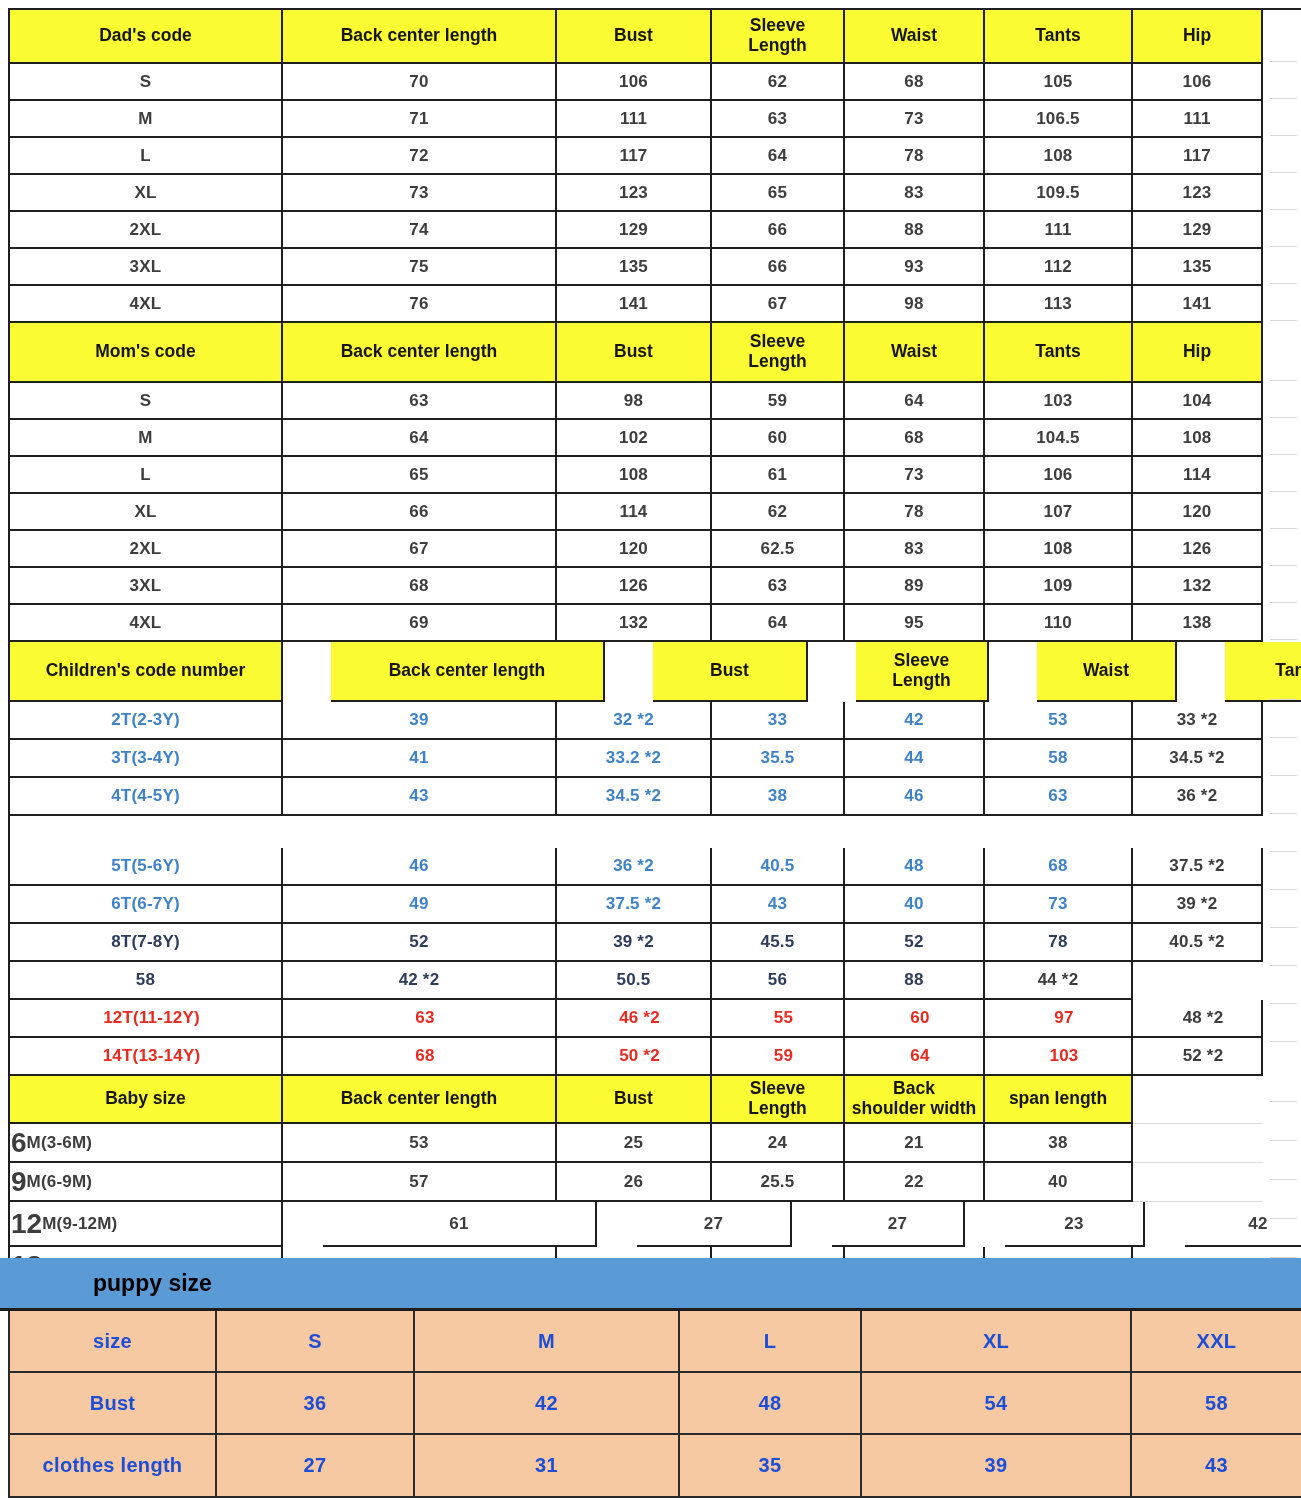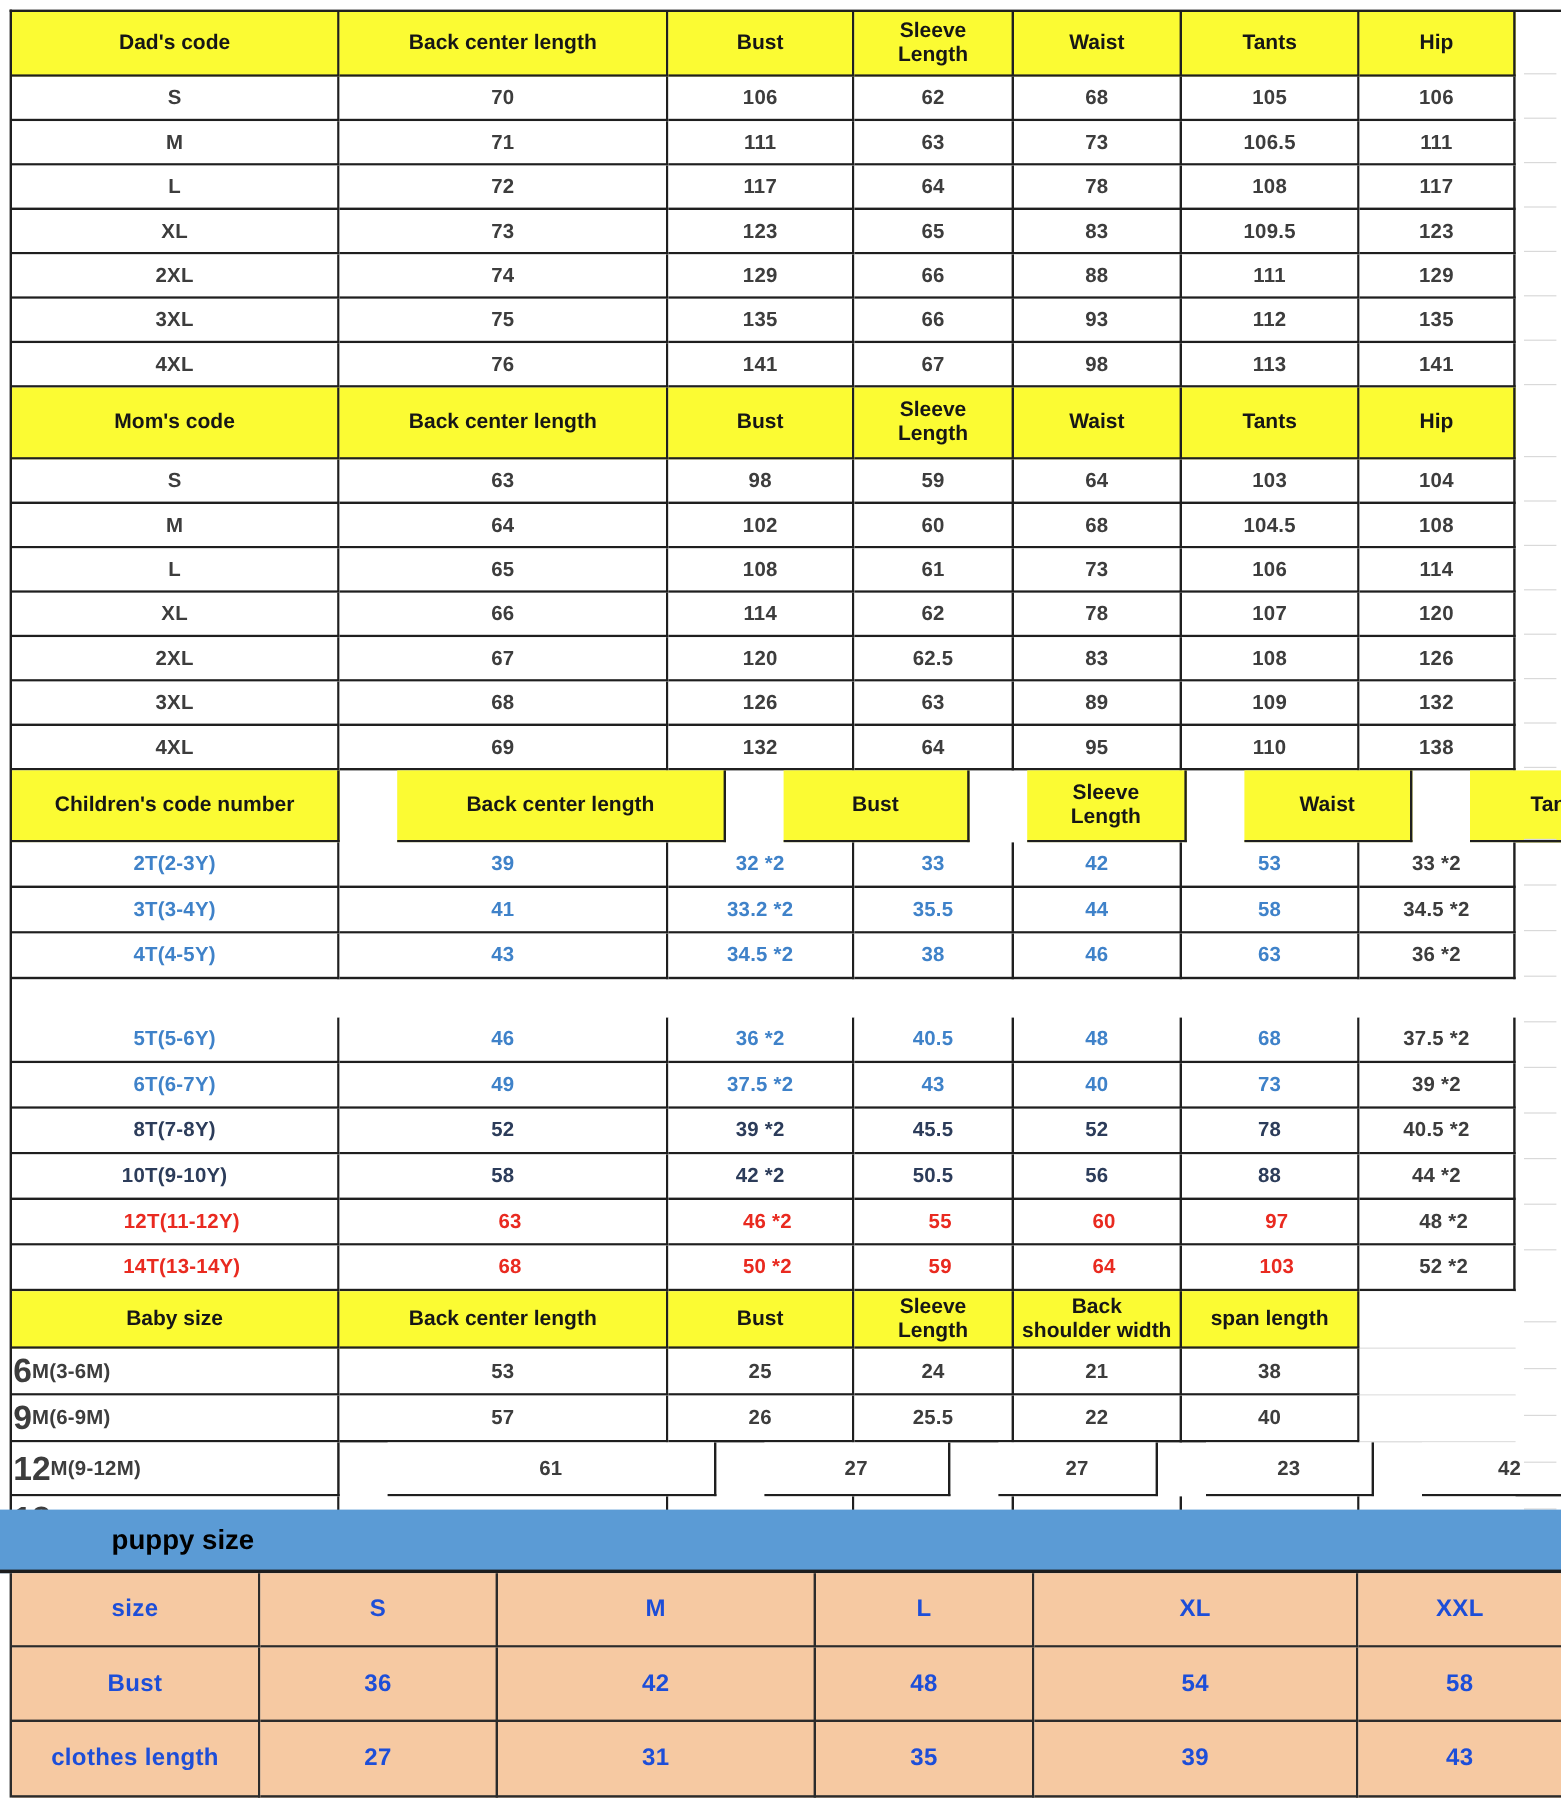--- a/index.html
+++ b/index.html
@@ -287,21 +287,20 @@
         <div class="grid-row cols7 color-navy" style="height: 38px;">
           <div class="cell dcell">8T(7-8Y)</div>
           <div class="cell dcell">52</div>
           <div class="cell dcell">39 *2</div>
           <div class="cell dcell">45.5</div>
           <div class="cell dcell">52</div>
           <div class="cell dcell">78</div>
           <div class="cell dcell hip-col">40.5 *2</div>
         </div>
         <div class="grid-row cols7 color-navy" style="height: 38px;">
-          <div class="cell dcell">10T(9-10Y)</div>
           <div class="cell dcell">58</div>
           <div class="cell dcell">42 *2</div>
           <div class="cell dcell">50.5</div>
           <div class="cell dcell">56</div>
           <div class="cell dcell">88</div>
           <div class="cell dcell hip-col">44 *2</div>
         </div>
         <div class="grid-row cols7 color-red" style="height: 38px;">
           <div class="cell dcell">12T(11-12Y)</div>
           <div class="cell dcell">63</div>

